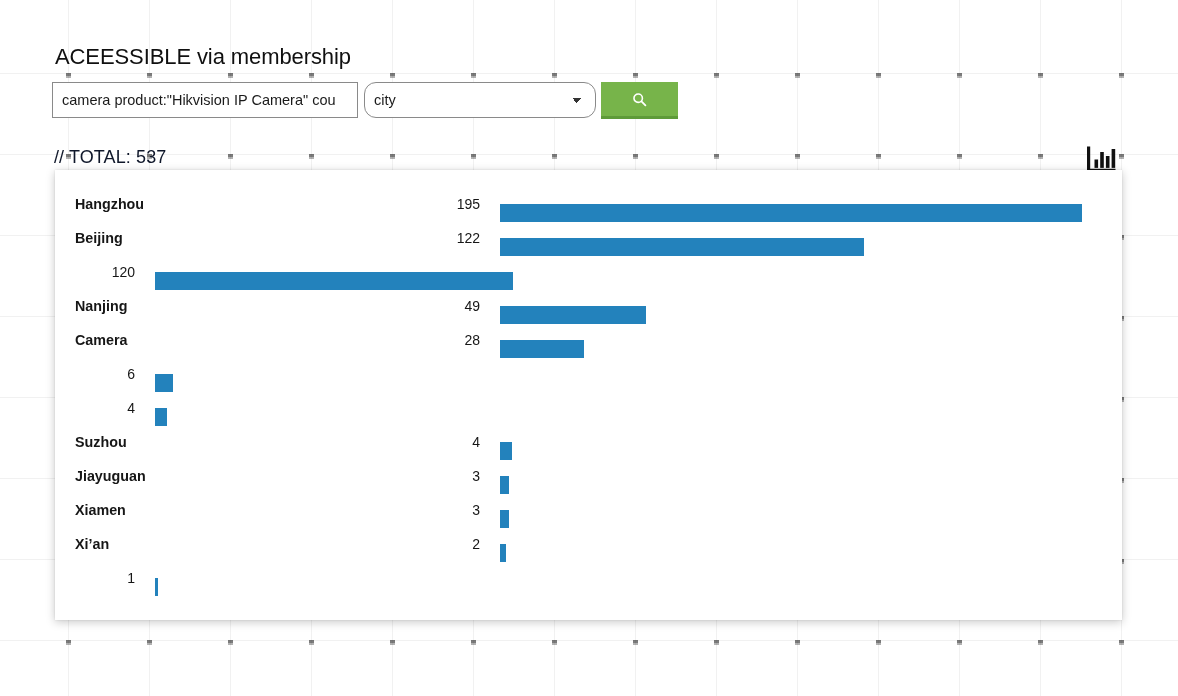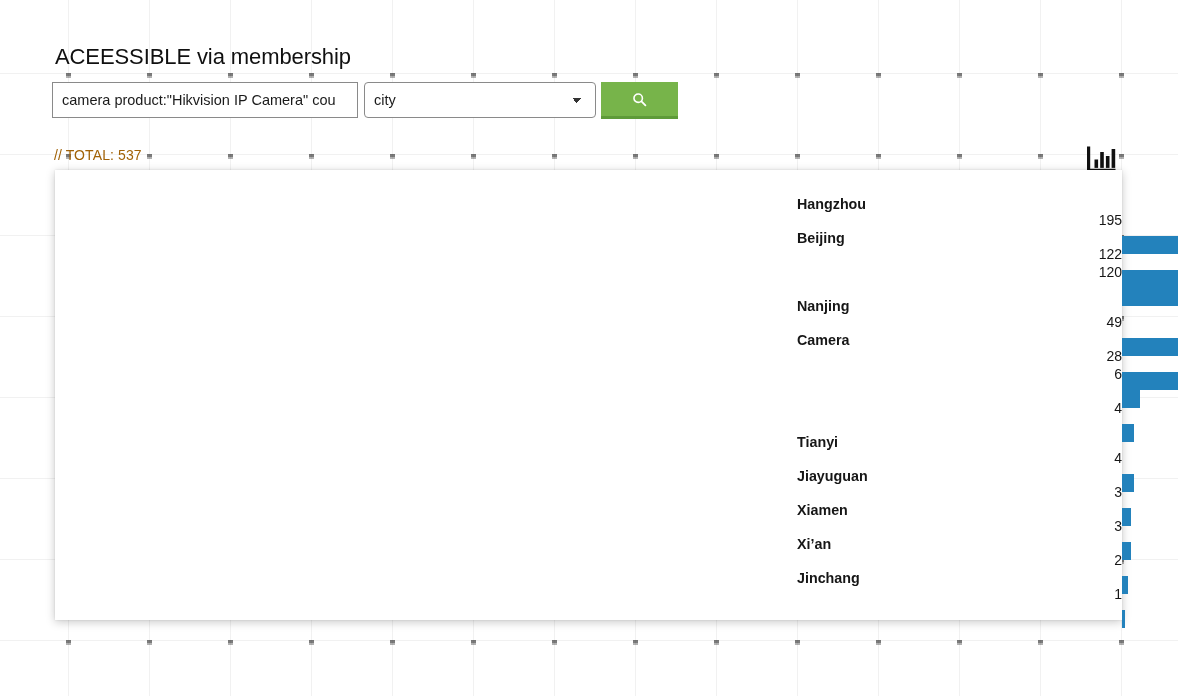--- a/index.html
+++ b/index.html
@@ -84,21 +84,21 @@
     width: 232px;
     height: 36px;
     margin-left: 6px;
     border: 1px solid #8a8a8a;
     background: #fff;
     font-family: "Liberation Sans", sans-serif;
     font-size: 14.5px;
     color: #1a1a1a;
     padding: 0 9px;
     outline: none;
-    border-radius: 4px;
+    border-radius: 12px;
     -webkit-appearance: none;
     appearance: none;
     background-image:
       linear-gradient(45deg, transparent 50%, #333 50%),
       linear-gradient(135deg, #333 50%, transparent 50%);
     background-position: calc(100% - 18px) 15px, calc(100% - 13px) 15px;
     background-size: 5px 5px, 5px 5px;
     background-repeat: no-repeat;
   }
   .search-button {
@@ -114,22 +114,22 @@
     justify-content: center;
     padding: 0;
   }
   .search-button svg { display: block; }
 
   
   .total-line {
     position: absolute;
     left: 54px;
     top: 147px;
-    font-size: 14px;
-    color: #a16207;
+    font-size: 18px;
+    color: #0f172a;
     letter-spacing: 0.1px;
     white-space: nowrap;
     text-align: right;
   }
 
   
   .chart-icon-btn {
     position: absolute;
     left: 1087px;
     top: 145px;
@@ -151,22 +151,21 @@
     height: 450px;
     background: #ffffff;
     box-shadow: 0 2px 9px rgba(0,0,0,0.22), 0 0 2px rgba(0,0,0,0.10);
   }
 
   .rows { position: absolute; left: 0; top: 26px; right: 0; }
   .row {
     position: relative;
     height: 34px;
     display: flex;
-    align-items: flex-end;
-    flex-direction: column;
+    align-items: flex-start;
   }
   .row-label {
     width: 345px;
     padding-left: 20px;
     font-size: 14.3px;
     font-weight: bold;
     color: #161616;
     white-space: nowrap;
     overflow: hidden;
   }
@@ -272,21 +271,21 @@
             <div class="row-bar" style="width: 17.9077px; background: rgb(35, 130, 188);"></div>
           </div>
         </div>
         <div class="row">
           <div class="row-value">4</div>
           <div class="row-bar-track">
             <div class="row-bar" style="width: 11.9385px; background: rgb(35, 130, 188);"></div>
           </div>
         </div>
         <div class="row">
-          <div class="row-label">Tianyi</div>
+          <div class="row-label">Suzhou</div>
           <div class="row-value">4</div>
           <div class="row-bar-track">
             <div class="row-bar" style="width: 11.9385px; background: rgb(35, 130, 188);"></div>
           </div>
         </div>
         <div class="row">
           <div class="row-label">Jiayuguan</div>
           <div class="row-value">3</div>
           <div class="row-bar-track">
             <div class="row-bar" style="width: 8.95385px; background: rgb(35, 130, 188);"></div>
@@ -300,21 +299,20 @@
           </div>
         </div>
         <div class="row">
           <div class="row-label">Xi’an</div>
           <div class="row-value">2</div>
           <div class="row-bar-track">
             <div class="row-bar" style="width: 5.96923px; background: rgb(35, 130, 188);"></div>
           </div>
         </div>
         <div class="row">
-          <div class="row-label">Jinchang</div>
           <div class="row-value">1</div>
           <div class="row-bar-track">
             <div class="row-bar" style="width: 3px; background: rgb(35, 130, 188);"></div>
           </div>
         </div>
       </div>
   </div>
 
 </div>
 

